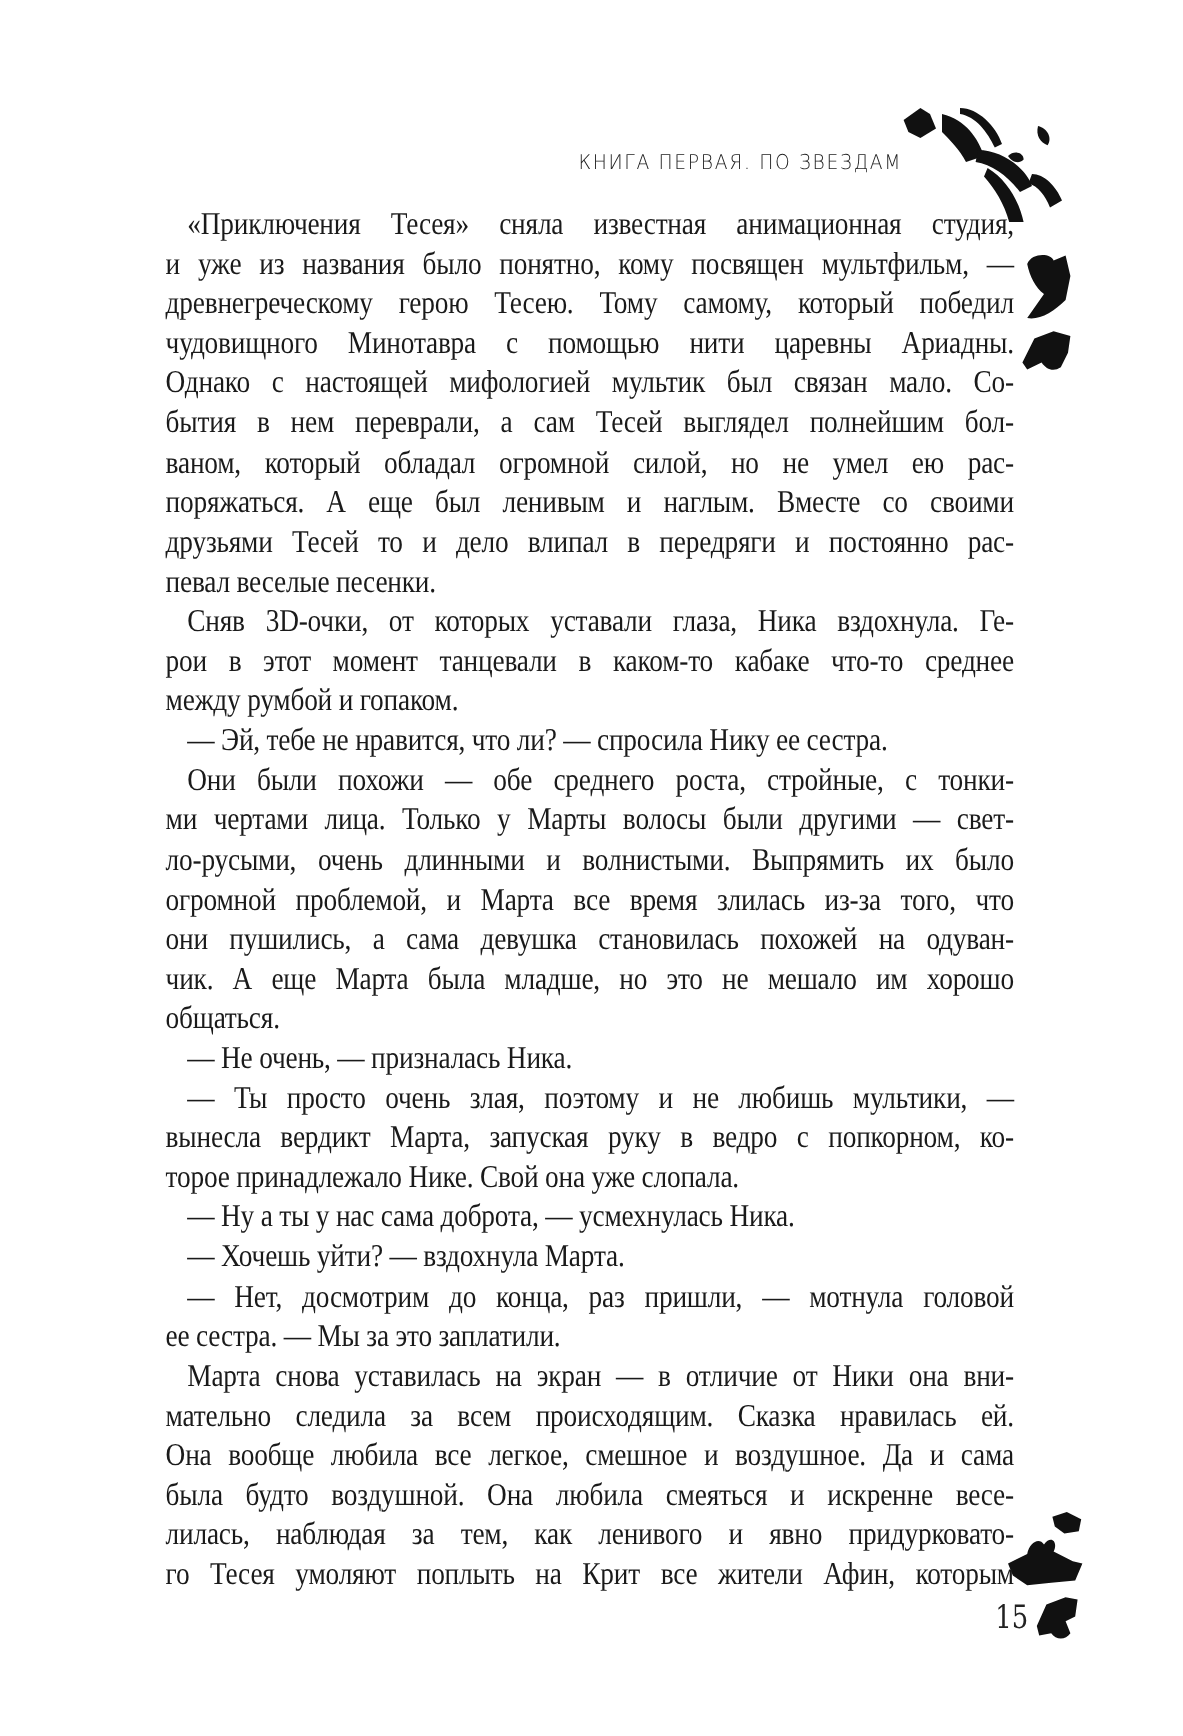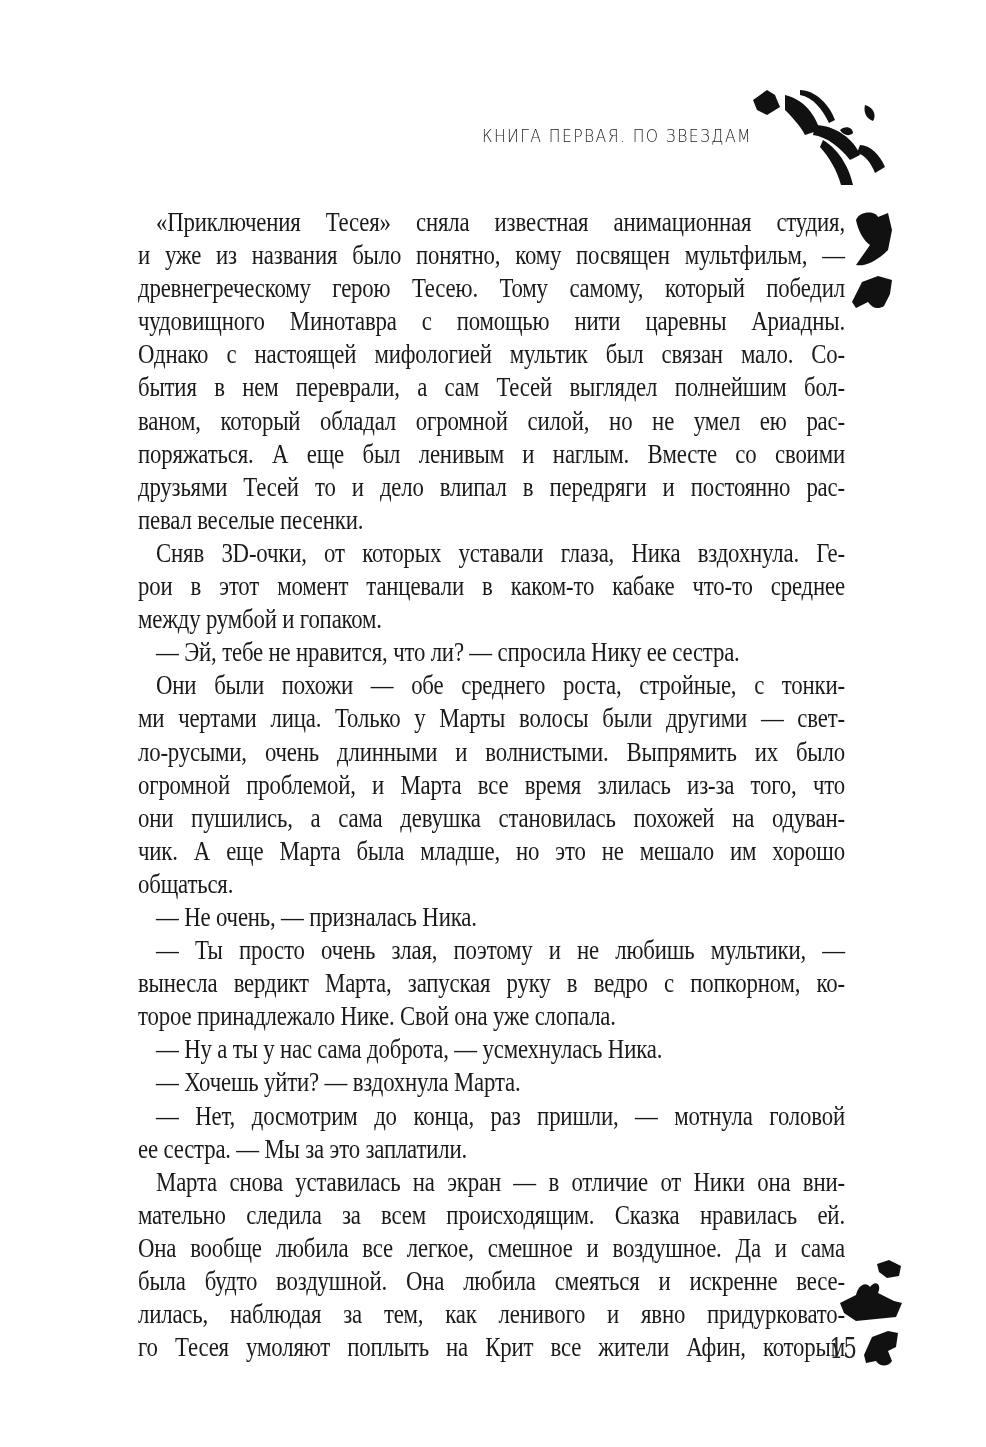--- a/index.html
+++ b/index.html
@@ -1,18 +1,18 @@
 <!DOCTYPE html>
 <html><head>
 <meta charset="utf-8">
 <style>
   html, body { margin:0; padding:0; background:#ffffff; }
   body { width:986px; height:1447px; position:relative; overflow:hidden; font-family:"Liberation Serif", "DejaVu Serif", serif; color:#1a1a1a; }
   .running-head { position:absolute; left:482px; top:126px; width:300px; font-family:"DejaVu Sans", sans-serif; font-size:17px; letter-spacing:1.5px; font-weight:300; color:#222; white-space:nowrap; transform:scaleX(0.92); transform-origin:left; }
-  .text-block { position:absolute; left:138px; top:170px; width:707px;margin-top:36px; }
+  .text-block { position:absolute; left:138px; top:170px; width:707px; }
   .line { height:33.1px; line-height:33.1px; font-size:26.5px; white-space:nowrap; text-align:justify; text-align-last:justify; transform:scaleX(0.86); transform-origin:left; width:822px; letter-spacing:-0.2px; }
   .line.last { text-align-last:left; }
   .line.indent { padding-left:21px; width:801px; }
   .page-number { position:absolute; left:826px; top:1333px; font-size:27px; font-family:"DejaVu Serif", serif; font-weight:300; color:#222; transform:scaleX(0.8); }
   .orn { position:absolute; }
   .orn path { fill:#111; }
 </style>
 </head>
 <body>
 

